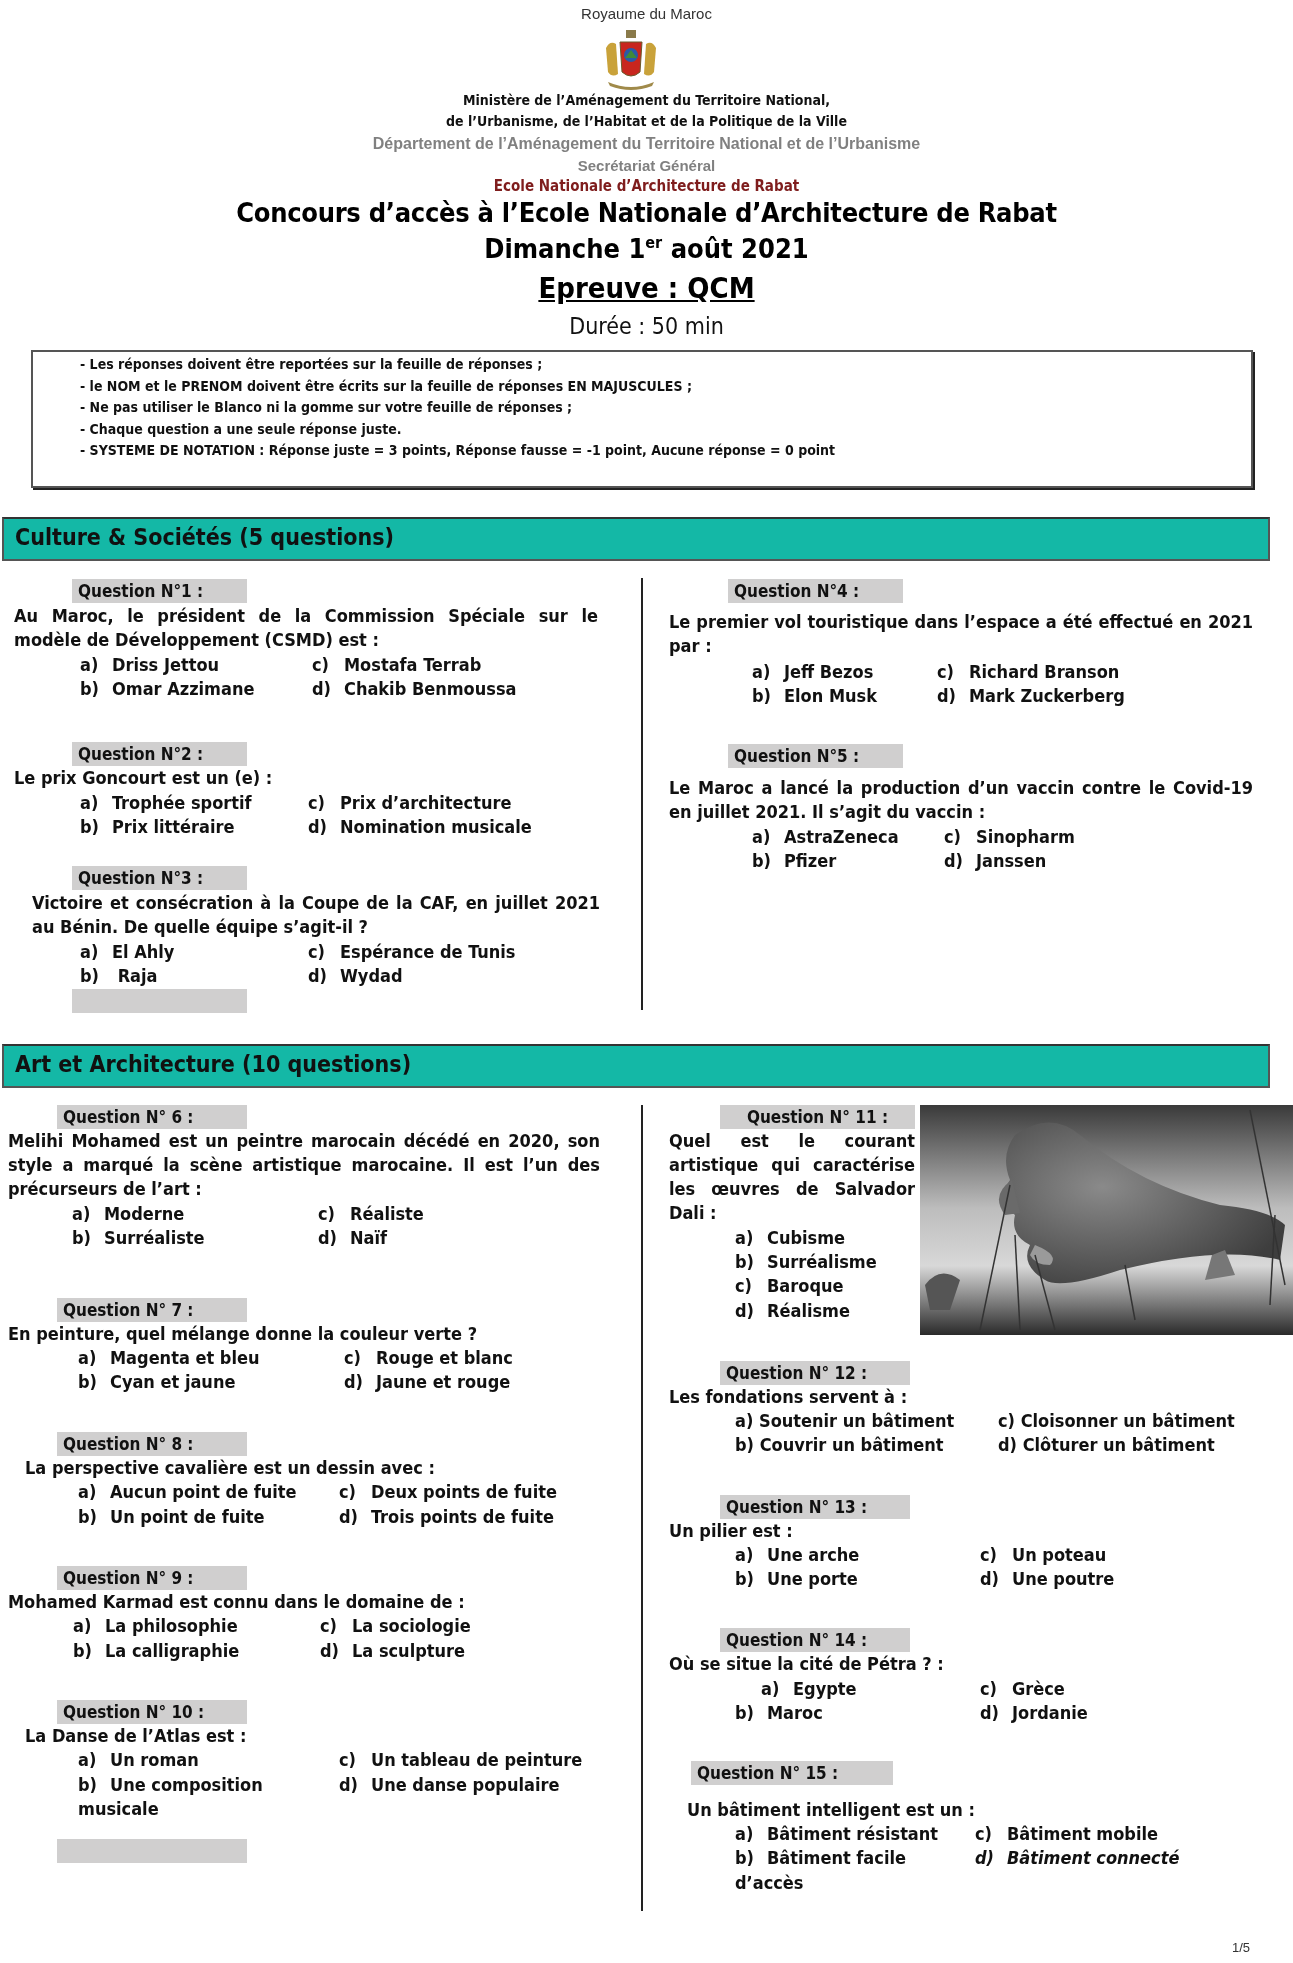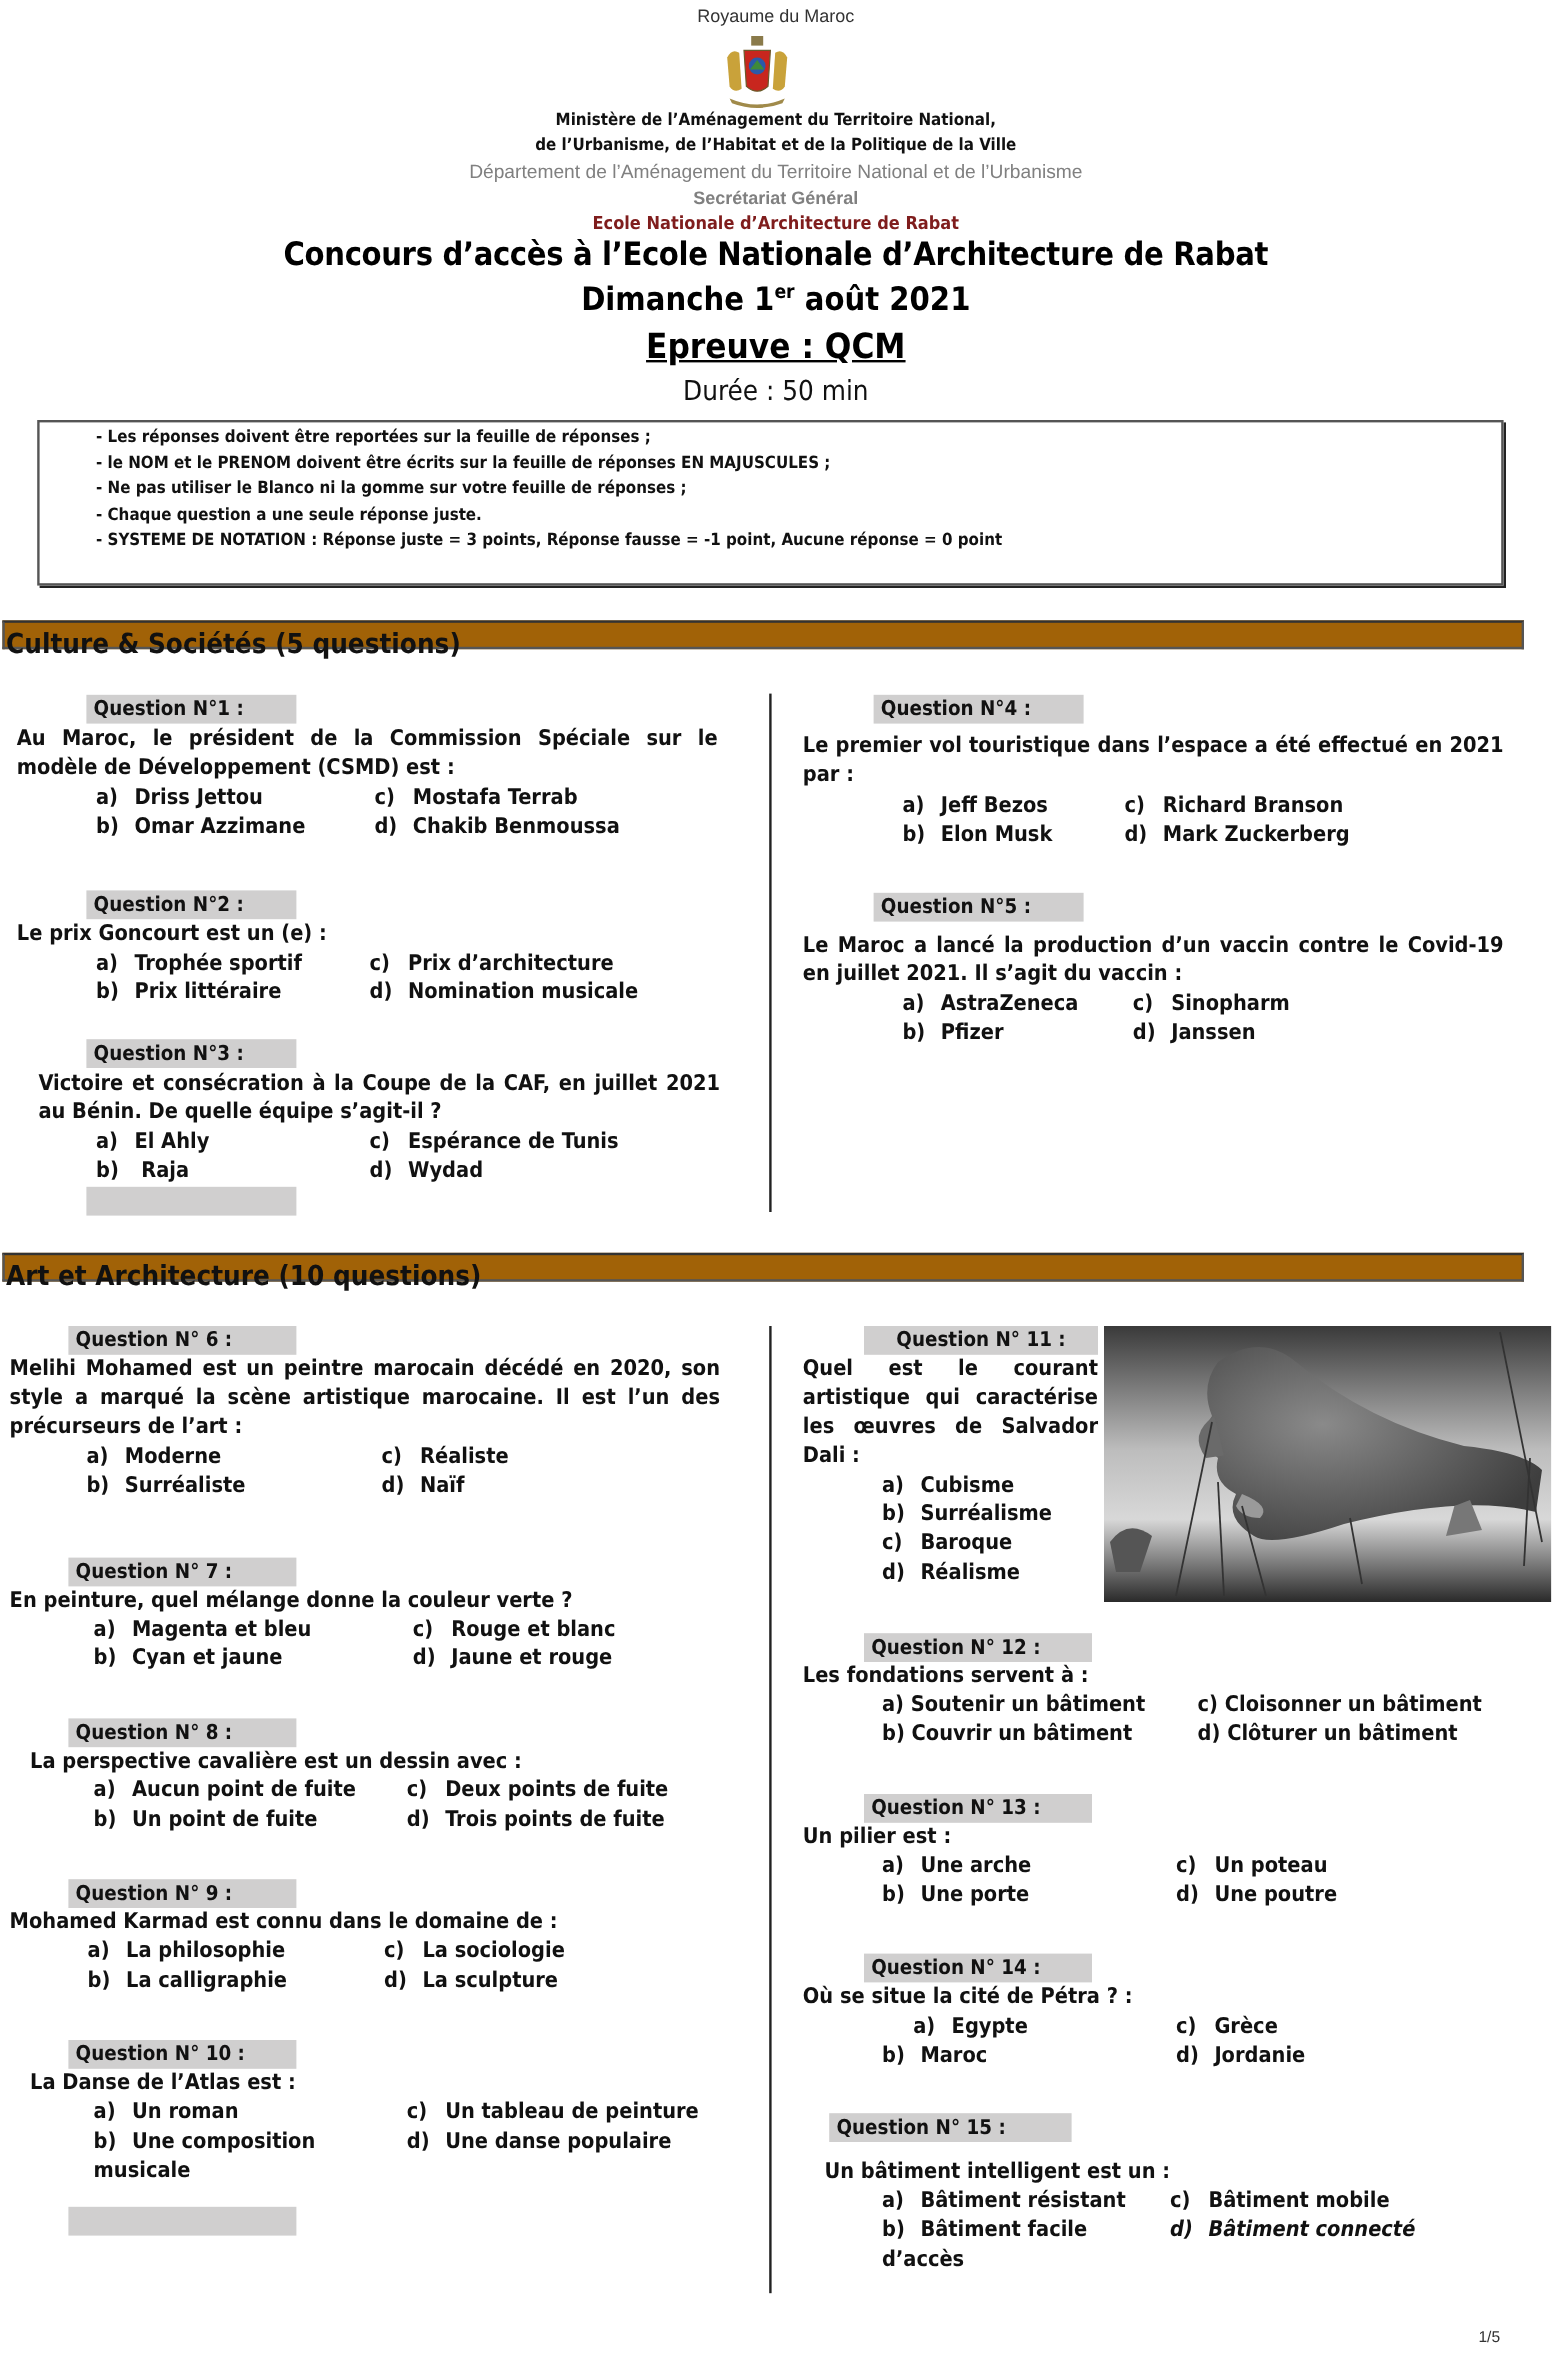--- a/index.html
+++ b/index.html
@@ -3,38 +3,38 @@
 <meta charset="utf-8">
 <style>
   html, body { margin:0; padding:0; background:#ffffff; }
   body { width:1293px; height:1963px; position:relative; overflow:hidden;
          font-family:"DejaVu Sans Condensed","DejaVu Sans", sans-serif; color:#111; }
   .abs { position:absolute; }
   .center { left:0; width:1293px; text-align:center; }
   .kingdom { top:5px; font-size:15px; color:#333; font-family:"Liberation Sans", sans-serif; }
   .emblem { left:600px; top:28px; width:62px; height:64px; }
   .ministry { font-size:14px; font-weight:bold; color:#111; }
-  .dept { font-size:16px; font-weight:normal; color:#808080; font-family:"Liberation Sans", sans-serif; }
+  .dept { font-size:16px; font-weight:bold; color:#808080; font-family:"Liberation Sans", sans-serif; }
   .sg { font-size:15px; font-weight:bold; color:#808080; font-family:"Liberation Sans", sans-serif; }
   .school-small { font-size:15px; color:#7f1d1d;font-weight:bold; }
   .big-title { font-size:27px; font-weight:bold; color:#000; letter-spacing:-0.3px; }
   .date-title { font-size:27px; font-weight:bold; color:#000; }
   .date-title sup { font-size:16px; }
   .epreuve { font-size:29px; font-weight:bold; text-decoration:underline; color:#000; }
   .duree { font-size:23px; color:#111; }
 
   .notice { left:31px; top:350px; width:1218px; height:134px; border:2px solid #555;
             box-shadow:2px 2px 0 #222; background:#fff; }
   .notice-head { height:25px; border-bottom:2px solid #555; font-size:14px; font-weight:bold;
                  padding-left:14px; line-height:25px; }
   .notice-list { padding:2px 0 0 47px; font-size:14px; font-weight:bold; line-height:21.6px; }
 
-  .section-bar { left:2px; width:1264px; height:24px; background:#a16207; border:2px solid #555;
+  .section-bar { left:2px; width:1264px; height:44px; background:#14b8a6; border:2px solid #555;
                  border-top-color:#333; font-size:23px; font-weight:bold; line-height:36px;
-                 padding-left:1px; box-sizing:border-box; width:1268px; }
+                 padding-left:11px; box-sizing:border-box; width:1268px; }
 
   .qlabel { background:#d0cfcf; height:24px; font-size:17px; font-weight:bold; line-height:24px;
             padding-left:6px; box-sizing:border-box; }
   .qtext { font-size:18px; font-weight:bold; line-height:24px; text-align:justify; }
   .opt { font-size:18px; font-weight:bold; line-height:24px; white-space:nowrap; }
   .opt .l { display:inline-block; width:32px; }
   .divider { width:2px; background:#222; }
   .dali { left:920px; top:1105px; width:373px; height:230px; overflow:hidden; }
   .pagenum { left:1232px; top:1940px; font-size:13px; color:#333; font-family:"Liberation Sans", sans-serif; }
 </style>

